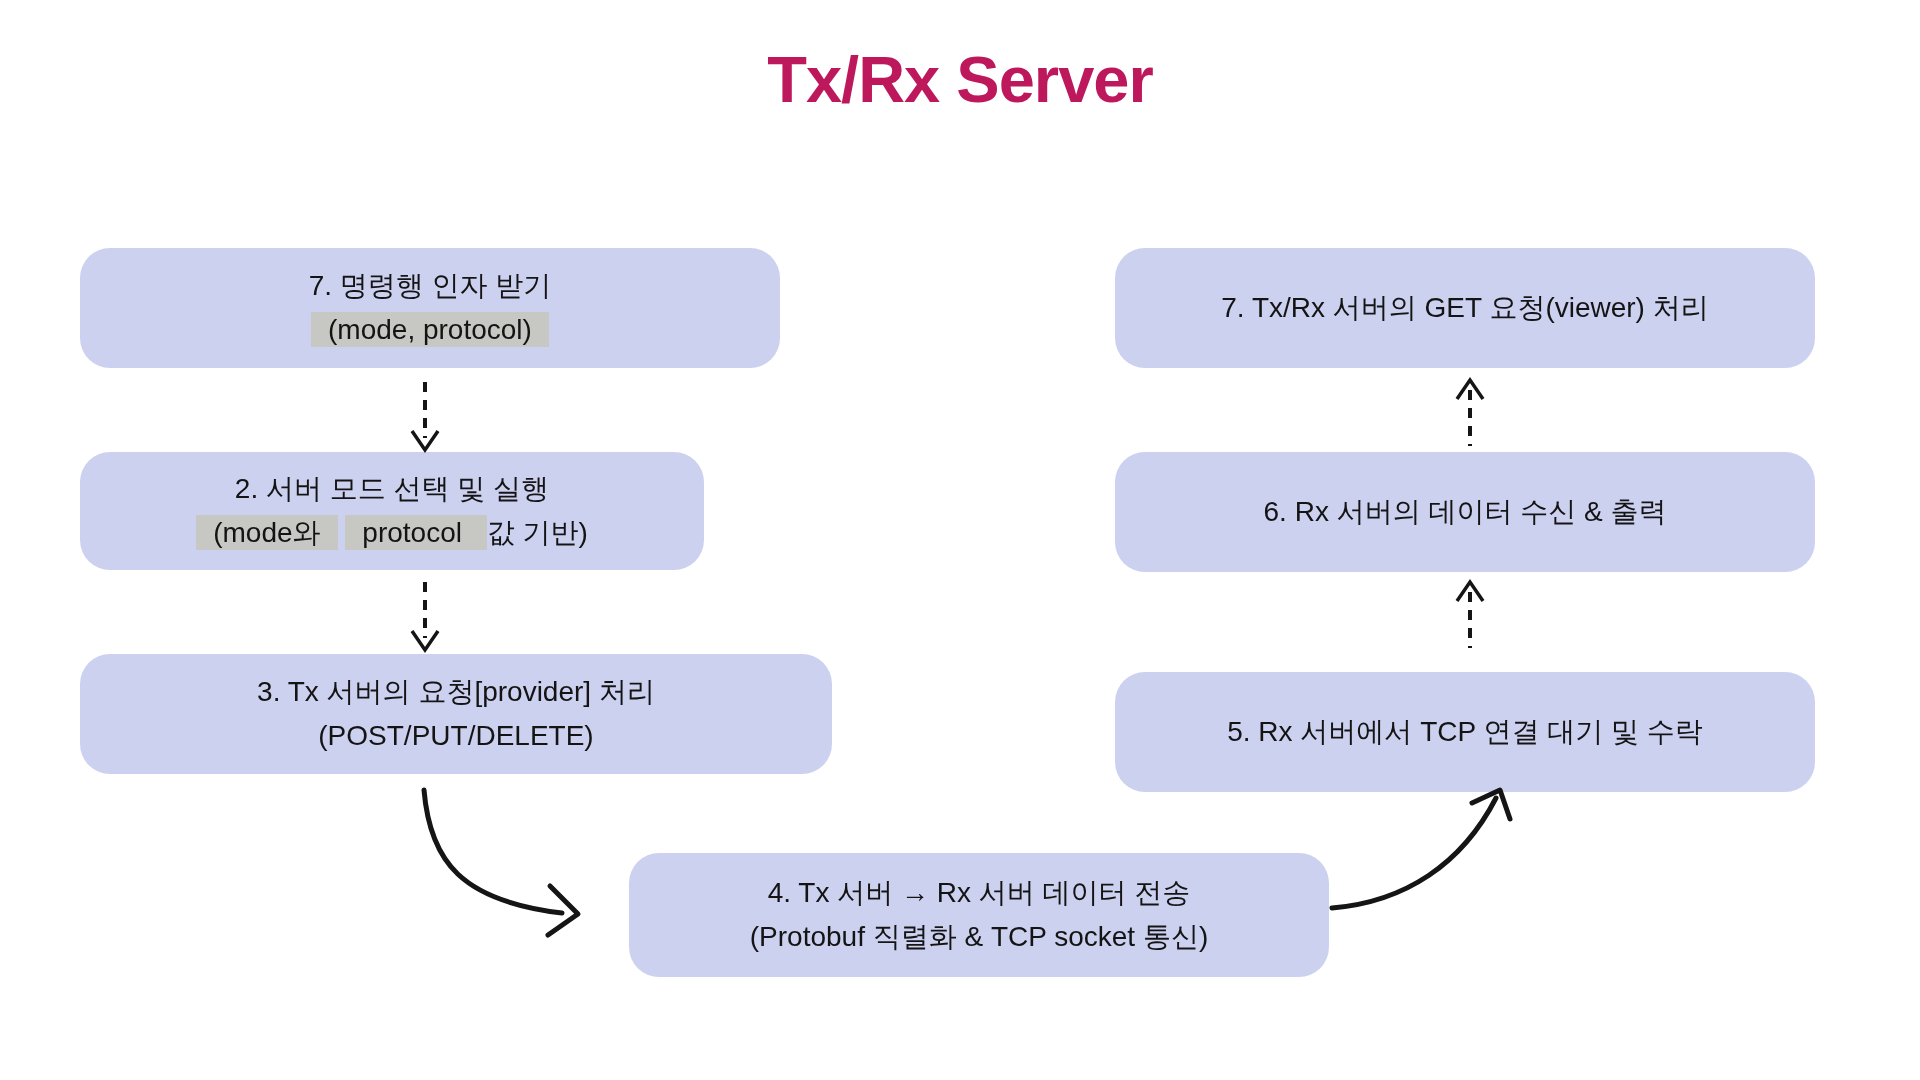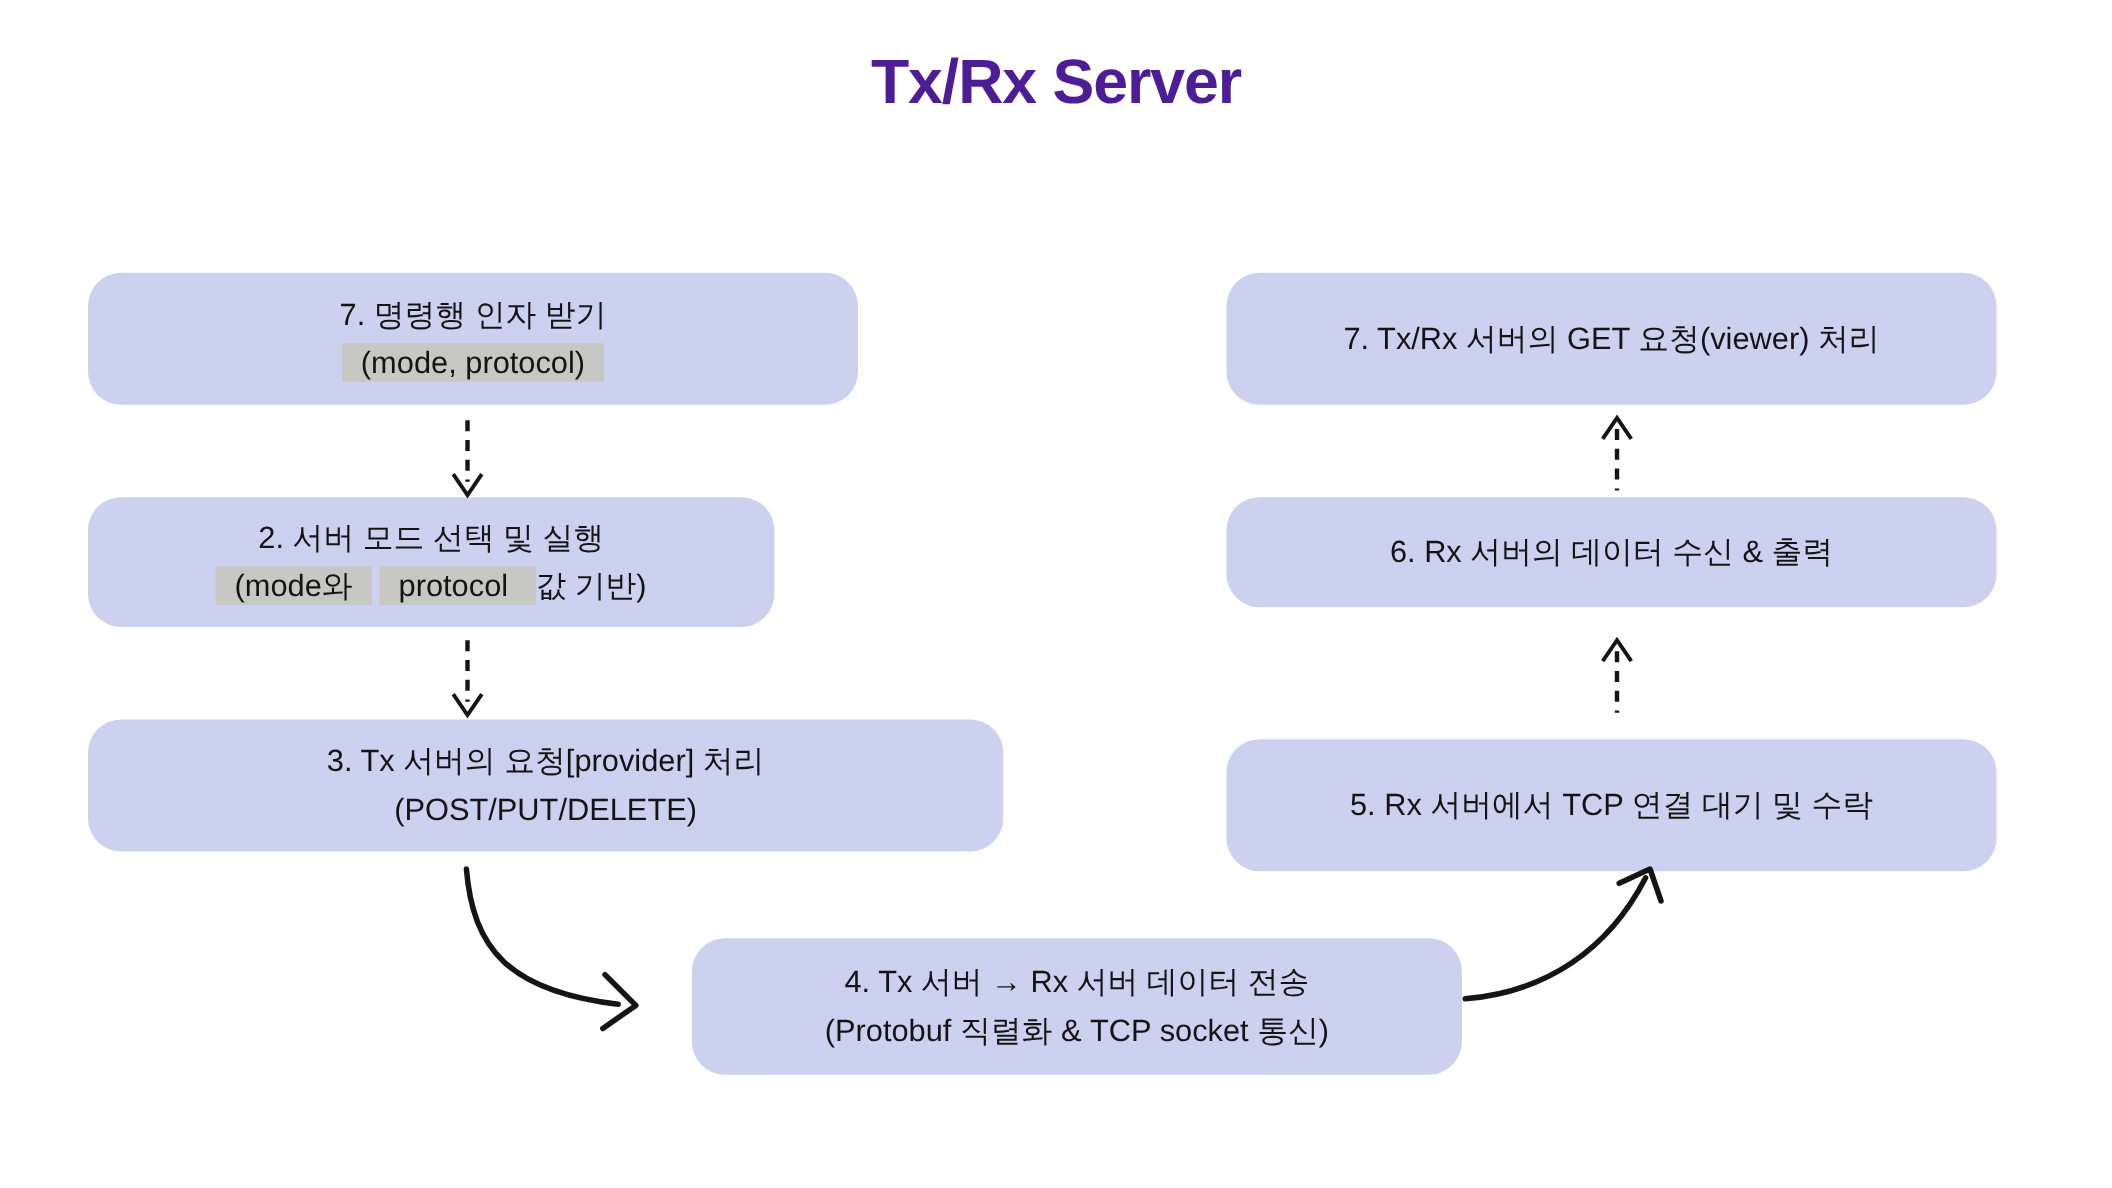--- a/index.html
+++ b/index.html
@@ -8,24 +8,24 @@
     width:1920px;height:1080px;
     background:#ffffff;
     font-family:"Liberation Sans", sans-serif;
     color:#141414;
     overflow:hidden;
   }
   .page-title{
     position:absolute;
     top:42px;left:0;width:1920px;
     text-align:center;
-    font-size:57px;
+    font-size:65px;
     font-weight:700;
     letter-spacing:-1px;
-    color:#4c1d95;
+    color:#be185d;
   }
   .flow-box{
     position:absolute;
     background:#cdd1f0;
     border-radius:30px;
     display:flex;
     align-items:center;
     justify-content:center;
   }
   .box-text{
@@ -35,24 +35,24 @@
     color:#141414;
     white-space:nowrap;
   }
   .box-text .hl{
     background:#c7c8c3;
     padding:2px 17px;
   }
   
   .pos-1{left:80px;  top:248px; width:700px; height:120px;}
   .pos-2{left:80px;  top:452px; width:624px; height:118px;}
-  .pos-3{left:80px;  top:654px; width:832px; height:120px;}
+  .pos-3{left:80px;  top:654px; width:752px; height:120px;}
   .pos-4{left:629px; top:853px; width:700px; height:124px;}
   .pos-5{left:1115px;top:654px; width:700px; height:120px;}
-  .pos-6{left:1115px;top:452px; width:700px; height:100px;}
+  .pos-6{left:1115px;top:452px; width:700px; height:120px;}
   .pos-7{left:1115px;top:248px; width:700px; height:120px;}
   .arrow-layer{
     position:absolute;left:0;top:0;width:1920px;height:1080px;
     pointer-events:none;
   }
 </style>
 </head>
 <body>
 
 <div class="canvas">

